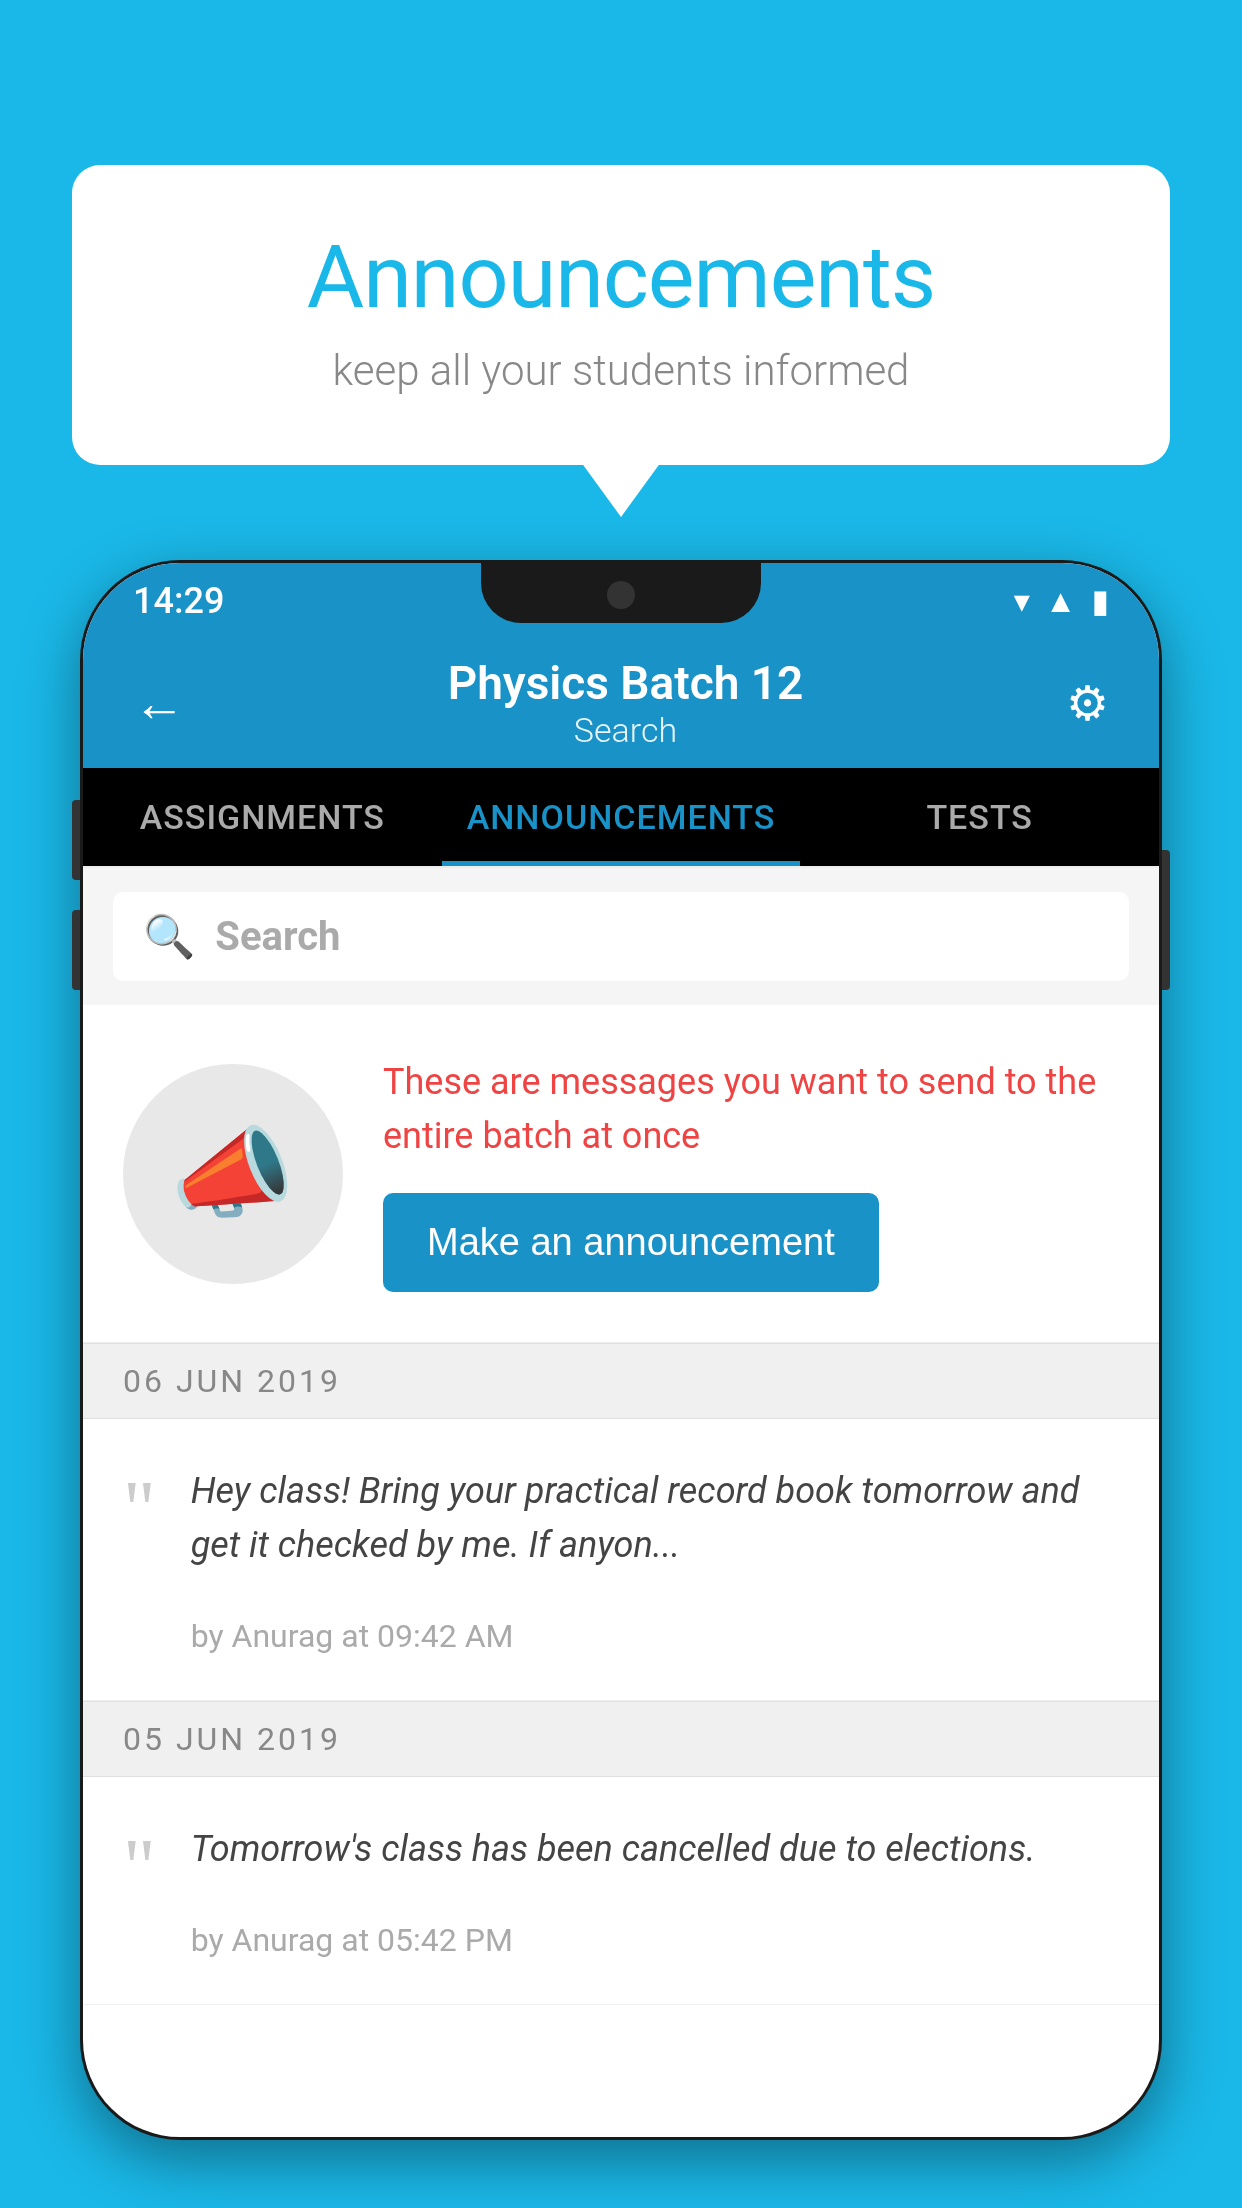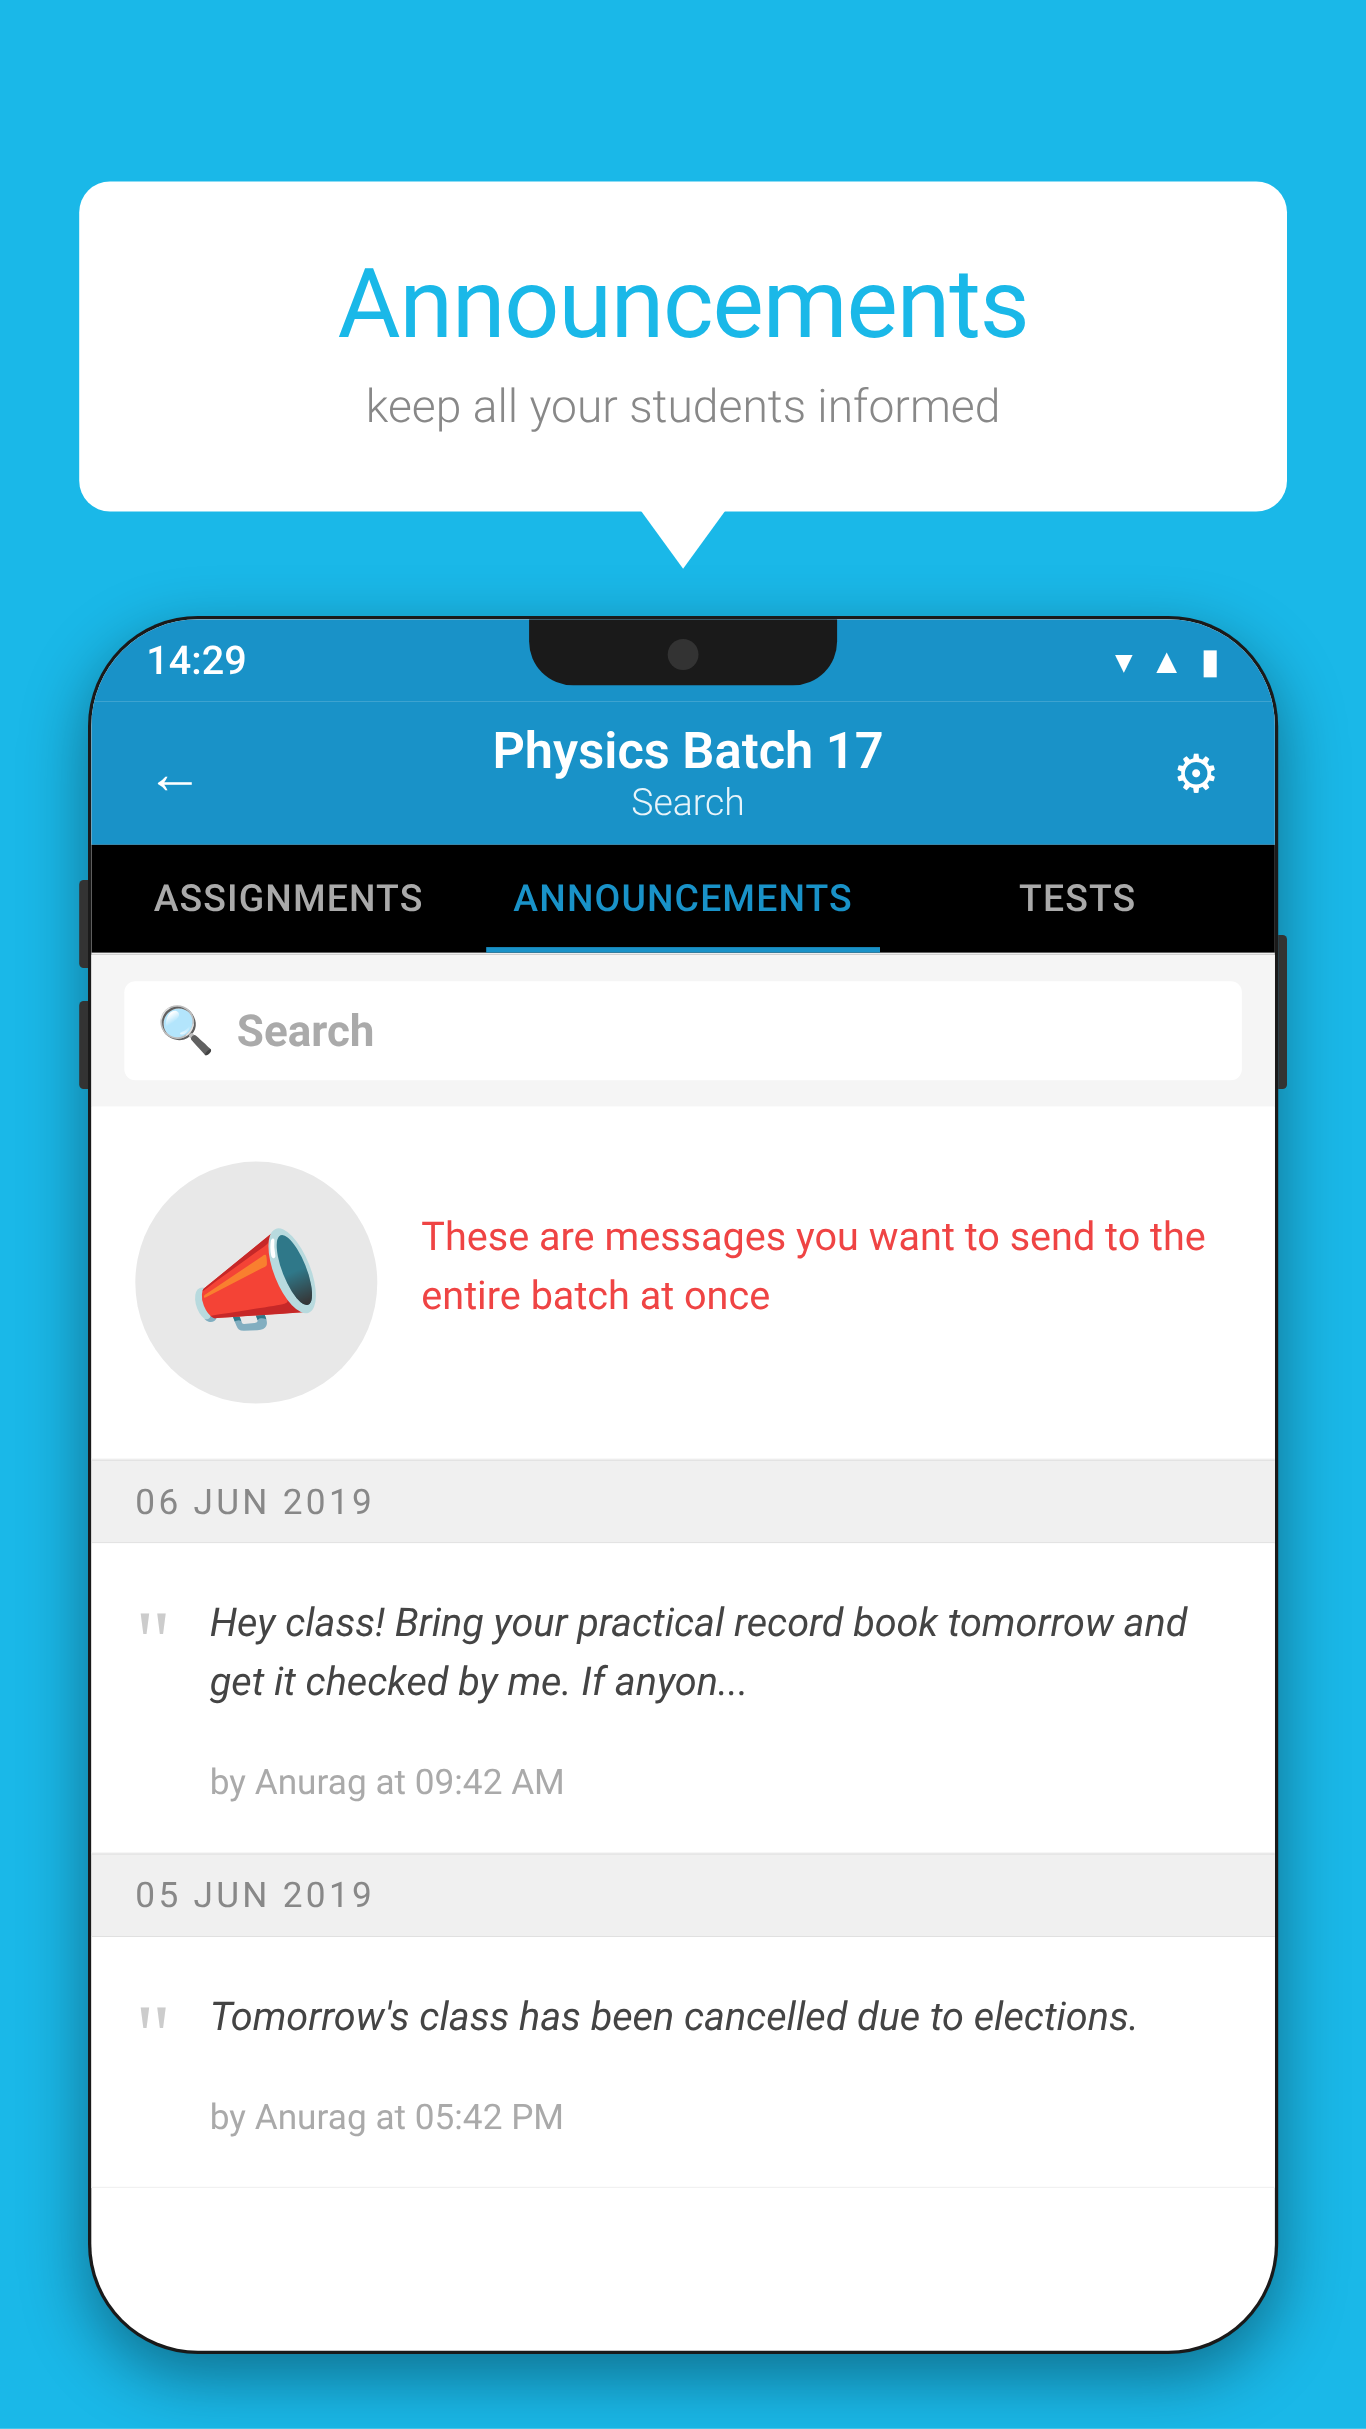--- a/index.html
+++ b/index.html
@@ -386,21 +386,21 @@
         <div class="status-icons">
           <span class="wifi-icon">▾</span>
           <span class="signal-icon">▲</span>
           <span class="battery-icon">▮</span>
         </div>
       </div>
 
       <div class="app-header">
         <div class="back-btn">←</div>
         <div class="header-center">
-          <div class="header-title">Physics Batch 17</div>
+          <div class="header-title">Physics Batch 12</div>
           <div class="header-subtitle">Search</div>
         </div>
         <div class="gear-btn">⚙</div>
       </div>
 
       <div class="tabs-bar">
         <div class="tab-item">
           <span>ASSIGNMENTS</span>
         </div>
         <div class="tab-item active">
@@ -417,20 +417,21 @@
           <span class="search-text">Search</span>
         </div>
       </div>
 
       <div class="announcement-prompt">
         <div class="megaphone-circle">
           <span class="megaphone-icon">📣</span>
         </div>
         <div class="prompt-right">
           <div class="prompt-text">These are messages you want to send to the entire batch at once</div>
+          <button class="make-announcement-btn">Make an announcement</button>
         </div>
       </div>
 
       <div class="date-divider">06  JUN  2019</div>
 
       <div class="announcement-item">
         <div class="quote-mark">"</div>
         <div class="announcement-content">
           <div class="announcement-text">Hey class! Bring your practical record book tomorrow and get it checked by me. If anyon...</div>
           <div class="announcement-meta">by Anurag at 09:42 AM</div>

